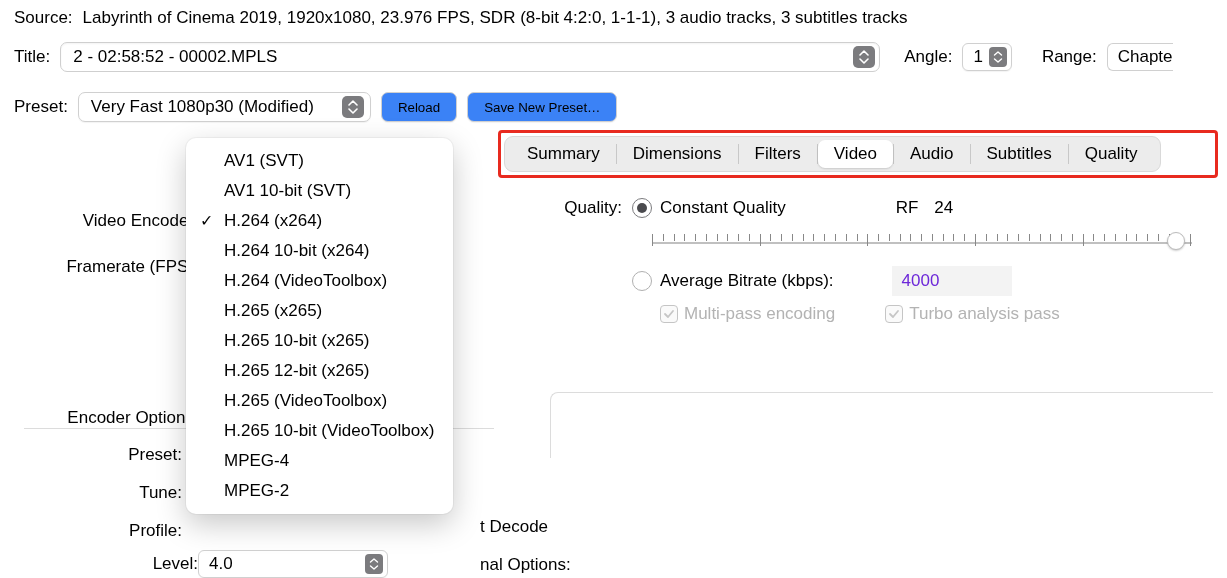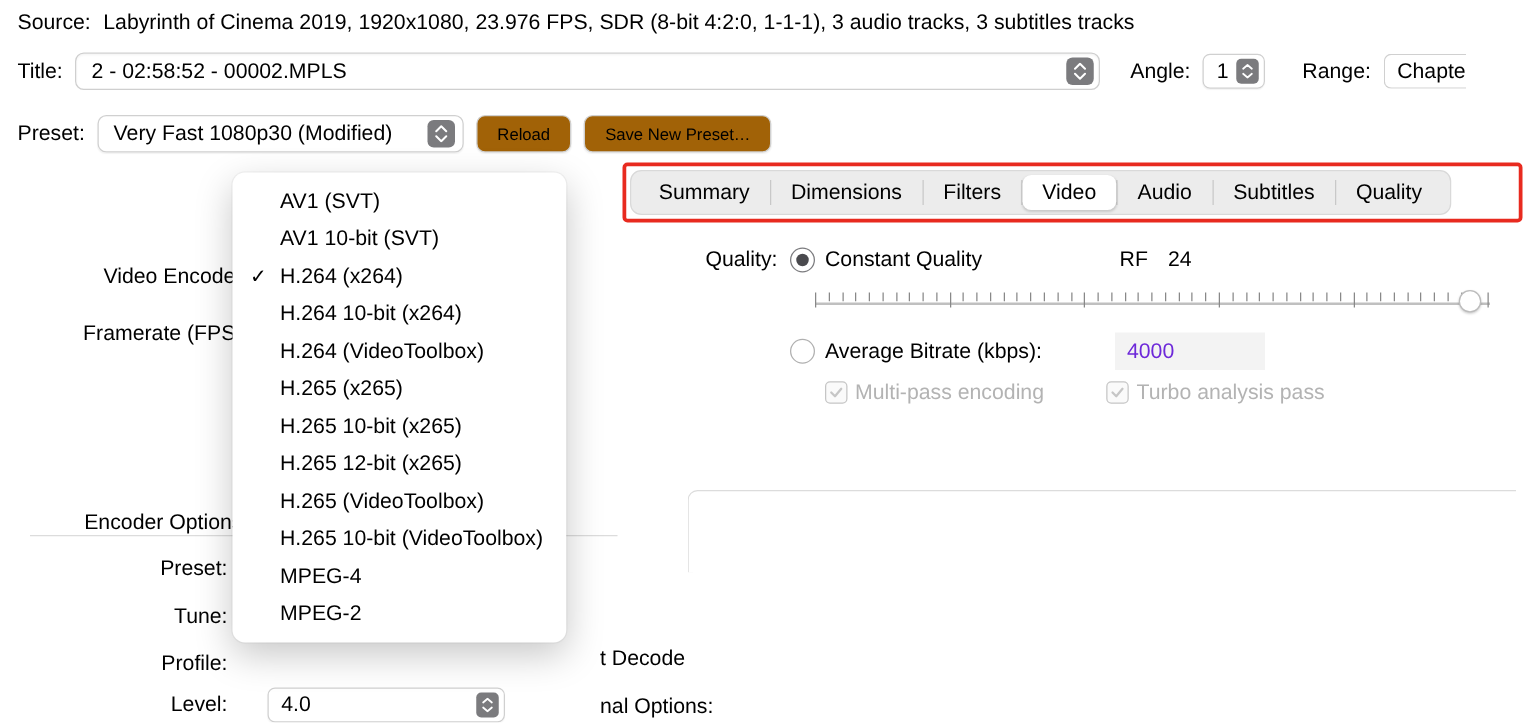--- a/index.html
+++ b/index.html
@@ -77,21 +77,21 @@
     width: 22px; height: 22px;
     background: #7b7b7e;
     border-radius: 5px;
     display:flex; align-items:center; justify-content:center;
   }
   .btn {
     border: 1px solid #d0d0d0;
     border-radius: 7px;
     height: 30px;
     padding: 0 16px;
-    background:#a16207;
+    background:#3b82f6;
     display:flex; align-items:center;
     cursor:pointer;
     box-shadow: 0 1px 1px rgba(0,0,0,0.05);
   }
   
   .tabstrip-outer {
     margin: 6px 0 0 0;
     position: relative;
   }
   .tabstrip {
@@ -341,21 +341,21 @@
 
   <div class="leftcol">
     <div class="leftlabel">Video Encoder</div>
     <div class="leftlabel">Framerate (FPS)</div>
 
     <div class="lower-left">
       <div class="leftlabel" style="height:36px">Encoder Options</div>
       <div class="leftlabel" style="height:38px;width:178px">Preset:</div>
       <div class="leftlabel" style="height:38px;width:178px">Tune:</div>
       <div class="leftlabel" style="height:38px;width:178px">Profile:</div>
-      <div class="row" style="justify-content:space-between;width:390px;gap:0">
+      <div class="row" style="justify-content:center;width:390px;gap:0">
         <span style="width:168px;text-align:right">Level:</span>
         <div class="smallsel" style="width:190px;justify-content:space-between">
           <span>4.0</span>
           <div class="mini-stepper">
             <svg width="10" height="12" viewBox="0 0 10 12">
                 <path d="M1.5 4 L5 1 L8.5 4 M1.5 8 L5 11 L8.5 8" stroke="#fff" stroke-width="1.4" fill="none" stroke-linecap="round" stroke-linejoin="round"></path>
               </svg>
           </div>
         </div>
       </div>

